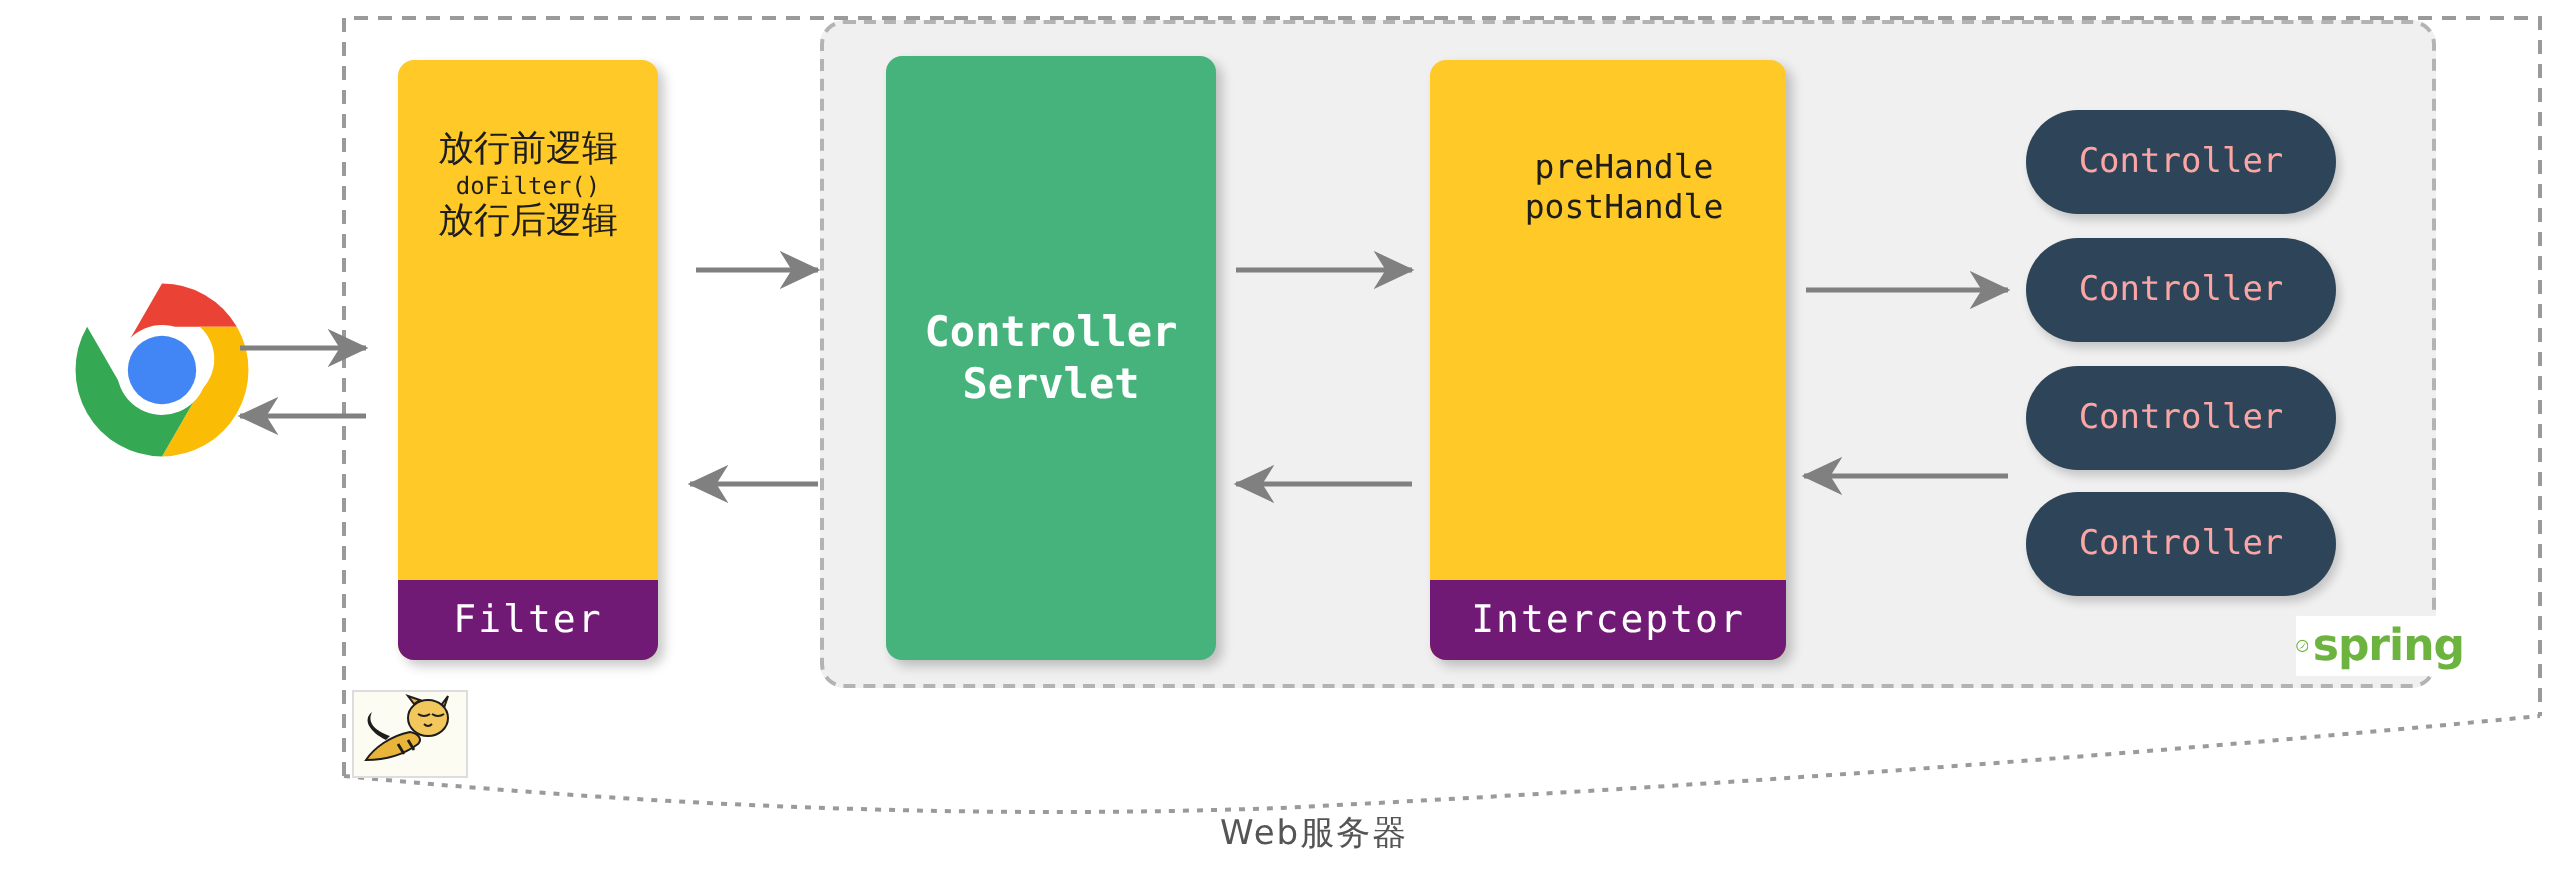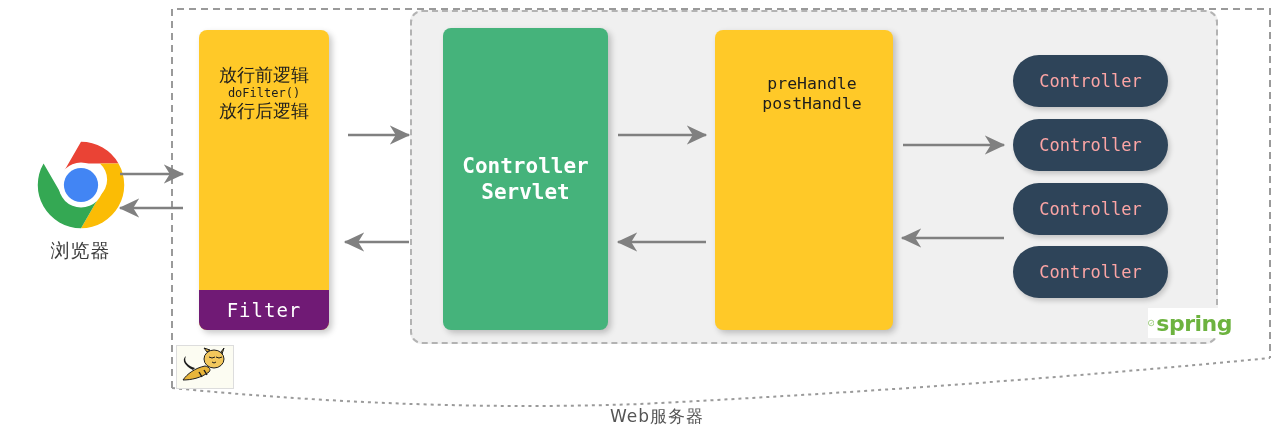--- a/index.html
+++ b/index.html
@@ -118,21 +118,20 @@
 
   <div class="browser">
     <svg class="chrome-logo" viewBox="0 0 100 100">
       <circle cx="50" cy="50" r="48" fill="#ffffff"></circle>
       <path d="M50 2 A48 48 0 0 1 91.6 26 L50 26 A24 24 0 0 0 29.2 38 Z" fill="#EA4335"></path>
       <path d="M91.6 26 A48 48 0 0 1 50 98 L70.8 62 A24 24 0 0 0 71 26 Z" fill="#FBBC05"></path>
       <path d="M50 98 A48 48 0 0 1 8.4 26 L29.2 62 A24 24 0 0 0 70.8 62 Z" fill="#34A853"></path>
       <circle cx="50" cy="50" r="25" fill="#ffffff"></circle>
       <circle cx="50" cy="50" r="19" fill="#4285F4"></circle>
     </svg>
-    <div class="browser-label">浏览器</div>
   </div>
 
   <div class="card" id="filter-box">
     <div class="card-body">
       <div class="card-line cn">放行前逻辑</div>
       <div class="card-line">doFilter()</div>
       <div class="card-line cn">放行后逻辑</div>
     </div>
     <div class="card-footer">Filter</div>
   </div>
@@ -142,20 +141,21 @@
       <div>Controller</div>
       <div>Servlet</div>
     </div>
   </div>
 
   <div class="card" id="interceptor-box">
     <div class="card-body">
       <div class="card-line">preHandle</div>
       <div class="card-line">postHandle</div>
     </div>
+    <div class="card-footer">Interceptor</div>
   </div>
 
   <div class="controller" id="controller-1">Controller</div>
   <div class="controller" id="controller-2">Controller</div>
   <div class="controller" id="controller-3">Controller</div>
   <div class="controller" id="controller-4">Controller</div>
 
   <div class="spring-logo">
     <svg width="26" height="26" viewBox="0 0 32 32">
       <circle cx="16" cy="16" r="14" fill="none" stroke="#6DB33F" stroke-width="3"></circle>

